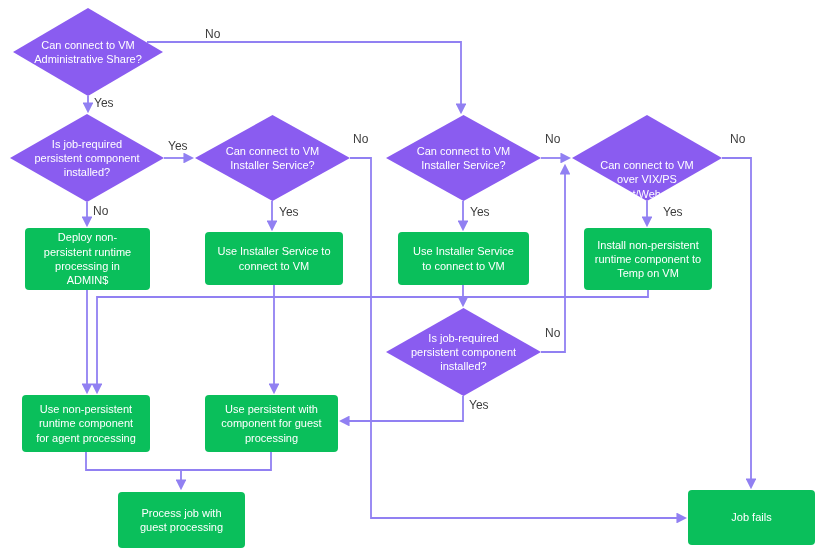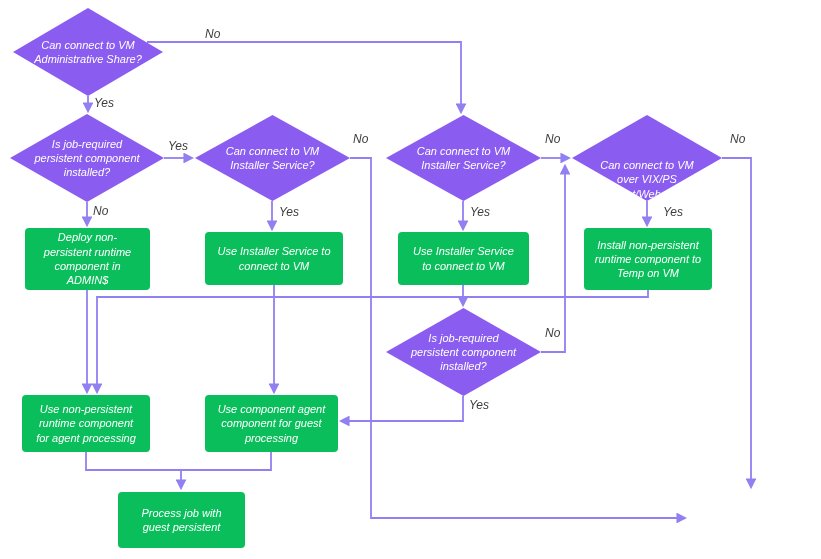--- a/index.html
+++ b/index.html
@@ -6,21 +6,20 @@
   html, body { background: #ffffff; }
   body {
     font-family: "Liberation Sans", sans-serif;
   }
   .canvas {
     position: relative;
     width: 821px;
     height: 559px;
     background: var(--background, #ffffff);
     overflow: hidden;
-    font-style: italic;
   }
   .edges {
     position: absolute;
     left: 0; top: 0;
     width: 821px; height: 559px;
   }
   .edge {
     fill: none;
     stroke: var(--edge-color, #9180f2);
     stroke-width: 1.8;
@@ -101,39 +100,42 @@
     <span class="node-text">Can connect to VM Installer Service?</span>
   </div>
   <div class="node diamond" style="left:572px;top:115px;width:150px;height:86px;align-items:flex-end;">
     <span class="node-text">Can connect to VM over VIX/PS Direct/Web API?</span>
   </div>
   <div class="node diamond" style="left:386px;top:308px;width:155px;height:88px;">
     <span class="node-text">Is job-required persistent component installed?</span>
   </div>
 
   <div class="node box" style="left:25px;top:228px;width:125px;height:62px;">
-    <span class="node-text">Deploy non-persistent runtime component in ADMIN$</span>
+    <span class="node-text">Deploy non-persistent runtime processing in ADMIN$</span>
   </div>
   <div class="node box" style="left:205px;top:232px;width:138px;height:53px;">
     <span class="node-text">Use Installer Service to connect to VM</span>
   </div>
   <div class="node box" style="left:398px;top:232px;width:131px;height:53px;">
     <span class="node-text">Use Installer Service to connect to VM</span>
   </div>
   <div class="node box" style="left:584px;top:228px;width:128px;height:62px;">
     <span class="node-text">Install non-persistent runtime component to Temp on VM</span>
   </div>
   <div class="node box" style="left:22px;top:395px;width:128px;height:57px;">
     <span class="node-text">Use non-persistent runtime component for agent processing</span>
   </div>
   <div class="node box" style="left:205px;top:395px;width:133px;height:57px;">
-    <span class="node-text">Use component agent component for guest processing</span>
+    <span class="node-text">Use persistent with component for guest processing</span>
   </div>
   <div class="node box" style="left:118px;top:492px;width:127px;height:56px;">
-    <span class="node-text">Process job with guest persistent</span>
+    <span class="node-text">Process job with guest processing</span>
+  </div>
+  <div class="node box" style="left:688px;top:490px;width:127px;height:55px;">
+    <span class="node-text">Job fails</span>
   </div>
 
   <span class="edge-label" style="left:205px;top:27px;">No</span>
   <span class="edge-label" style="left:94px;top:96px;">Yes</span>
   <span class="edge-label" style="left:168px;top:139px;">Yes</span>
   <span class="edge-label" style="left:93px;top:204px;">No</span>
   <span class="edge-label" style="left:279px;top:205px;">Yes</span>
   <span class="edge-label" style="left:353px;top:132px;">No</span>
   <span class="edge-label" style="left:470px;top:205px;">Yes</span>
   <span class="edge-label" style="left:545px;top:132px;">No</span>

